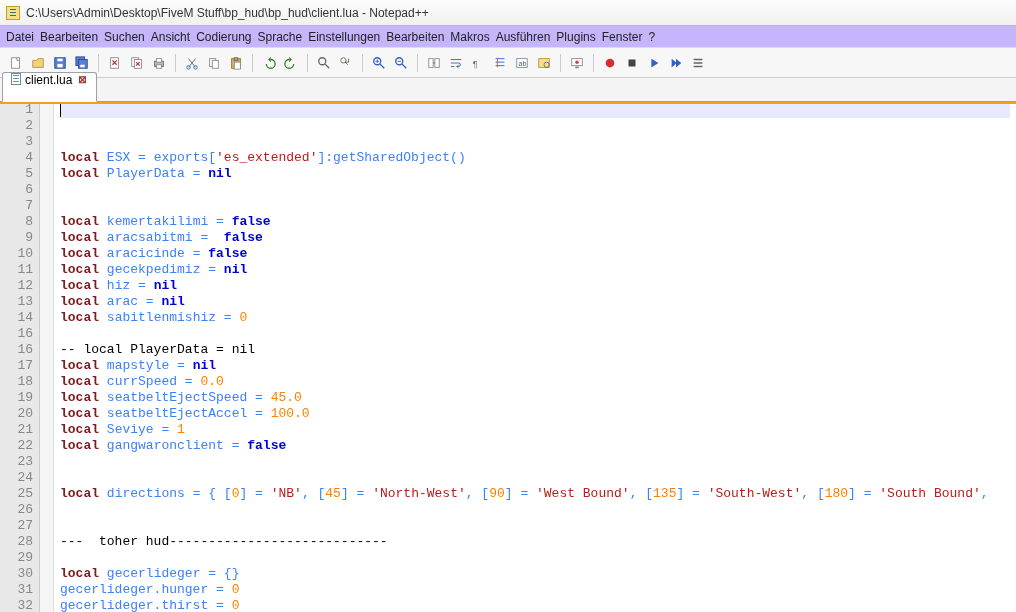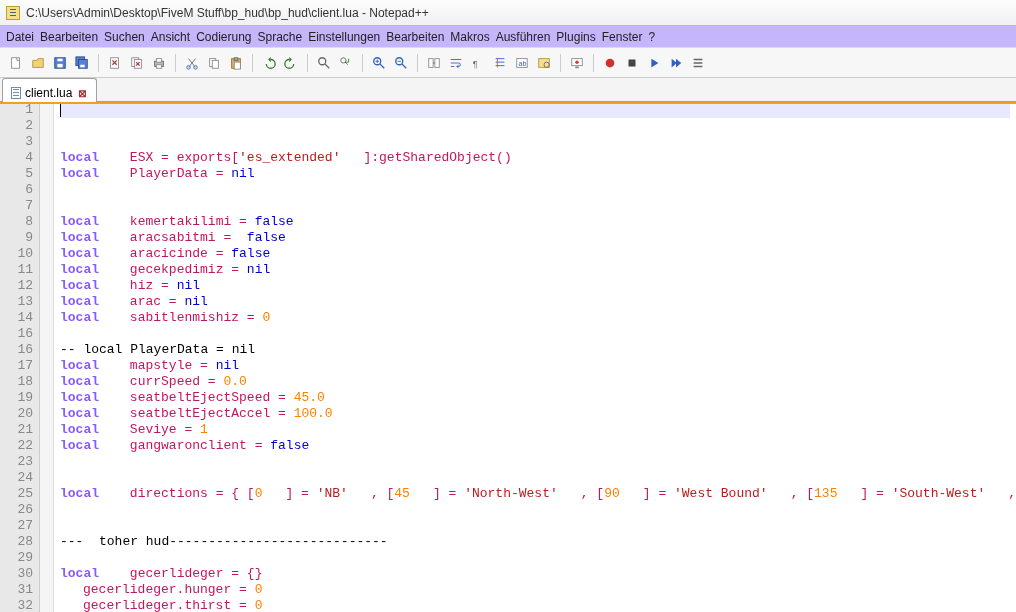--- a/index.html
+++ b/index.html
@@ -8,36 +8,36 @@
   .titlebar-icon { width: 14px; height: 14px; margin-right: 6px; display:inline-block; background:#f5e08a; border:1px solid #c0a030; position:relative; }
   .titlebar-icon::after{content:""; position:absolute; left:3px; top:2px; width:6px; height:8px; background:repeating-linear-gradient(#3e63a0 0 1px, transparent 1px 3px);}
   .titlebar-title { font-size: 12px; color: #333; }
   .menubar { background: #c4b5fd; border-bottom: 1px solid #ddd; height: 22px; display: flex; align-items: center; padding: 0 6px; gap: 6px; }
   .menubar span { color: #222; cursor: default; }
   .toolbar { background: #f7f7f7; border-bottom: 1px solid #ccc; height: 30px; display: flex; align-items: center; padding: 0 6px; gap: 2px; }
   .tb-btn { width: 20px; height: 20px; display: flex; align-items: center; justify-content: center; border: 1px solid transparent; border-radius: 2px; cursor: pointer; }
   .tb-btn svg { width: 14px; height: 14px; }
   .tb-sep { width: 1px; height: 18px; background: #ccc; margin: 0 4px; }
   .tabbar { background: #f4f4f4; height: 24px; display: flex; align-items: flex-end; padding-left: 2px; border-bottom: 1px solid #a0a0a0; }
-  .tab { height: 30px; background: #fff; border: 1px solid #a0a0a0; border-bottom: 1px solid #fff; border-radius: 3px 3px 0 0; padding: 0 8px; display: flex; align-items: center; gap: 4px; position:relative; top:7px;}
+  .tab { height: 30px; background: #fff; border: 1px solid #a0a0a0; border-bottom: 1px solid #fff; border-radius: 3px 3px 0 0; padding: 0 8px; display: flex; align-items: flex-start; gap: 4px; position:relative; top:1px;}
   .tab-icon { width:10px; height:12px; background:#fff; border:1px solid #6a8ea8; position:relative;}
   .tab-icon::before{content:""; position:absolute; left:1px; top:1px; right:1px; bottom:1px; background:repeating-linear-gradient(#7090b0 0 1px, transparent 1px 3px);}
   .tab-close { width: 12px; height: 12px; color:#a03030; font-weight:bold; font-size:10px; display:flex; align-items:center; justify-content:center; cursor:pointer; }
   .editor-wrap { display: flex; height: calc(612px - 26px - 22px - 30px - 24px); background: #fff; font-family: Consolas, "Courier New", monospace; font-size: 13px; line-height: 16px; }
   .gutter { width: 40px; background: #e8e8e8; border-right: 1px solid #ccc; text-align: right; padding: 0 6px 0 0; color: #888; user-select: none; }
   .margin { width: 14px; background: #f5f5f5; border-right: 1px solid #ddd; }
   .editor { flex: 1; padding: 0 6px; white-space: pre; overflow: hidden; position: relative; }
   .line { height: 16px; }
   .current-line { background: #e8e8ff; }
-  .tok-kw { color: #8b5cf6; font-weight: bold; }
+  .tok-kw { color: #7f1d1d; font-weight: bold; }
   .tok-str { color: #b91c1c; }
   .tok-num { color: #ff8000; }
-  .tok-bool { color: #0000d0; font-weight: normal; }
+  .tok-bool { color: #0000d0; font-weight: bold; }
   .tok-cmt { color: #000000; text-align: right; }
-  .tok-ident { color: #be185d; margin-left: 23px; }
+  .tok-ident { color: #3b82f6; }
   .caret { display:inline-block; width:1px; height:14px; background:#000; vertical-align:middle; animation:blink 1s step-end infinite;}
   @keyframes blink { 50% {opacity:0;} }
   .orange-top { position:absolute; left:0; right:0; top:0; height:2px; background:#f0a020; z-index:5;}
 </style>
 </head>
 <body>
 
 <div class="titlebar">
   <span class="titlebar-icon"></span>
   <span class="titlebar-title">C:\Users\Admin\Desktop\FiveM Stuff\bp_hud\bp_hud\client.lua - Notepad++</span>

